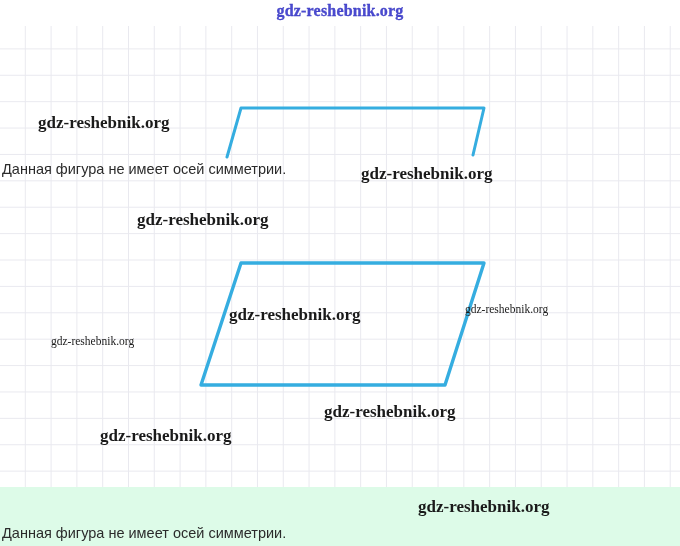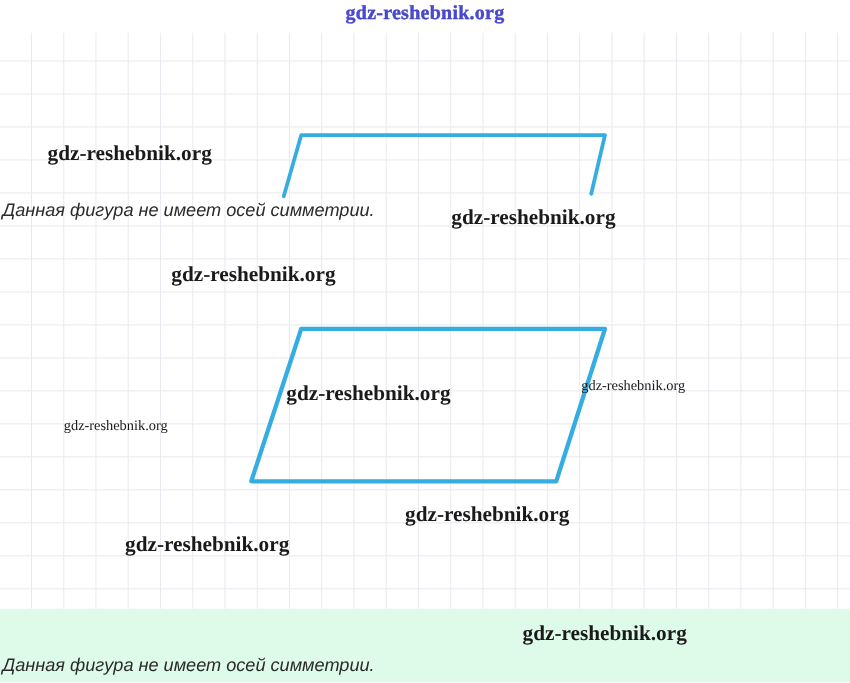--- a/index.html
+++ b/index.html
@@ -83,21 +83,20 @@
   }
 
   
   .answer-text {
     position: absolute;
     font-family: "Liberation Sans", sans-serif;
     font-size: 14.5px;
     color: #2b2b2b;
     white-space: nowrap;
     z-index: 6;
-    font-style: italic;
   }
 
   
   #green-band {
     position: absolute;
     left: 0; top: 487px;
     width: 680px; height: 59px;
     background: #ddfbe8;
     z-index: 2;
   }

